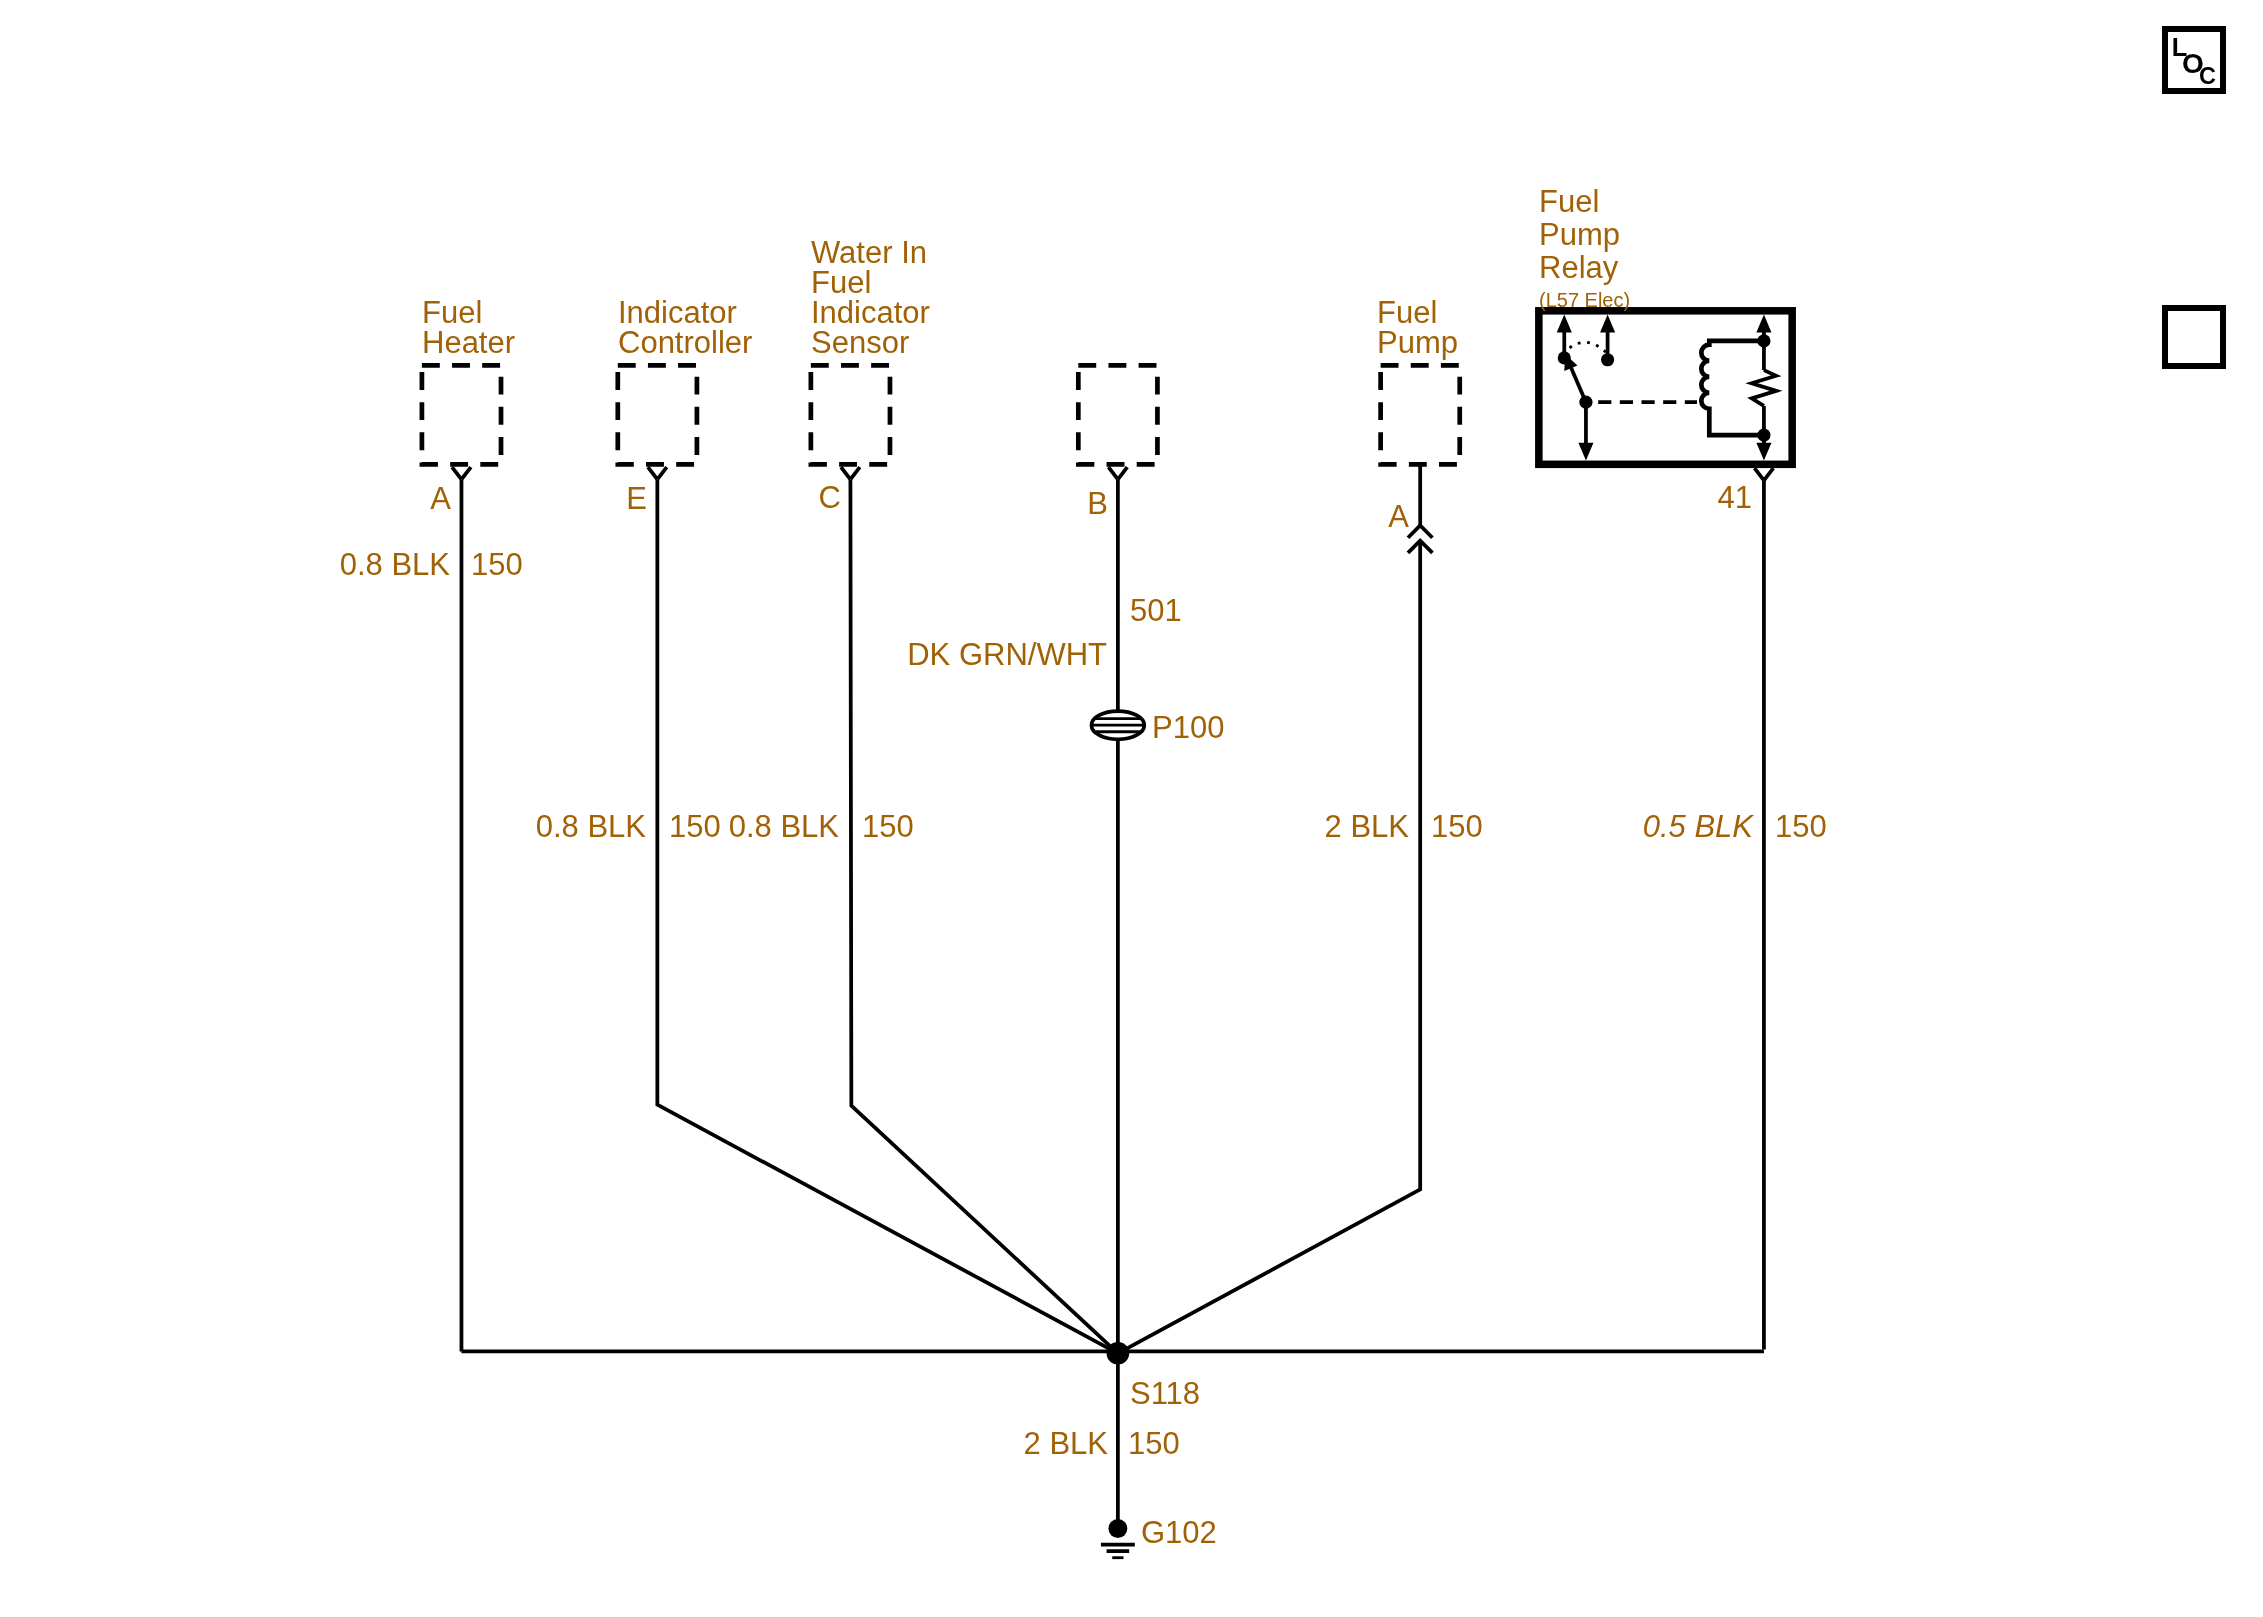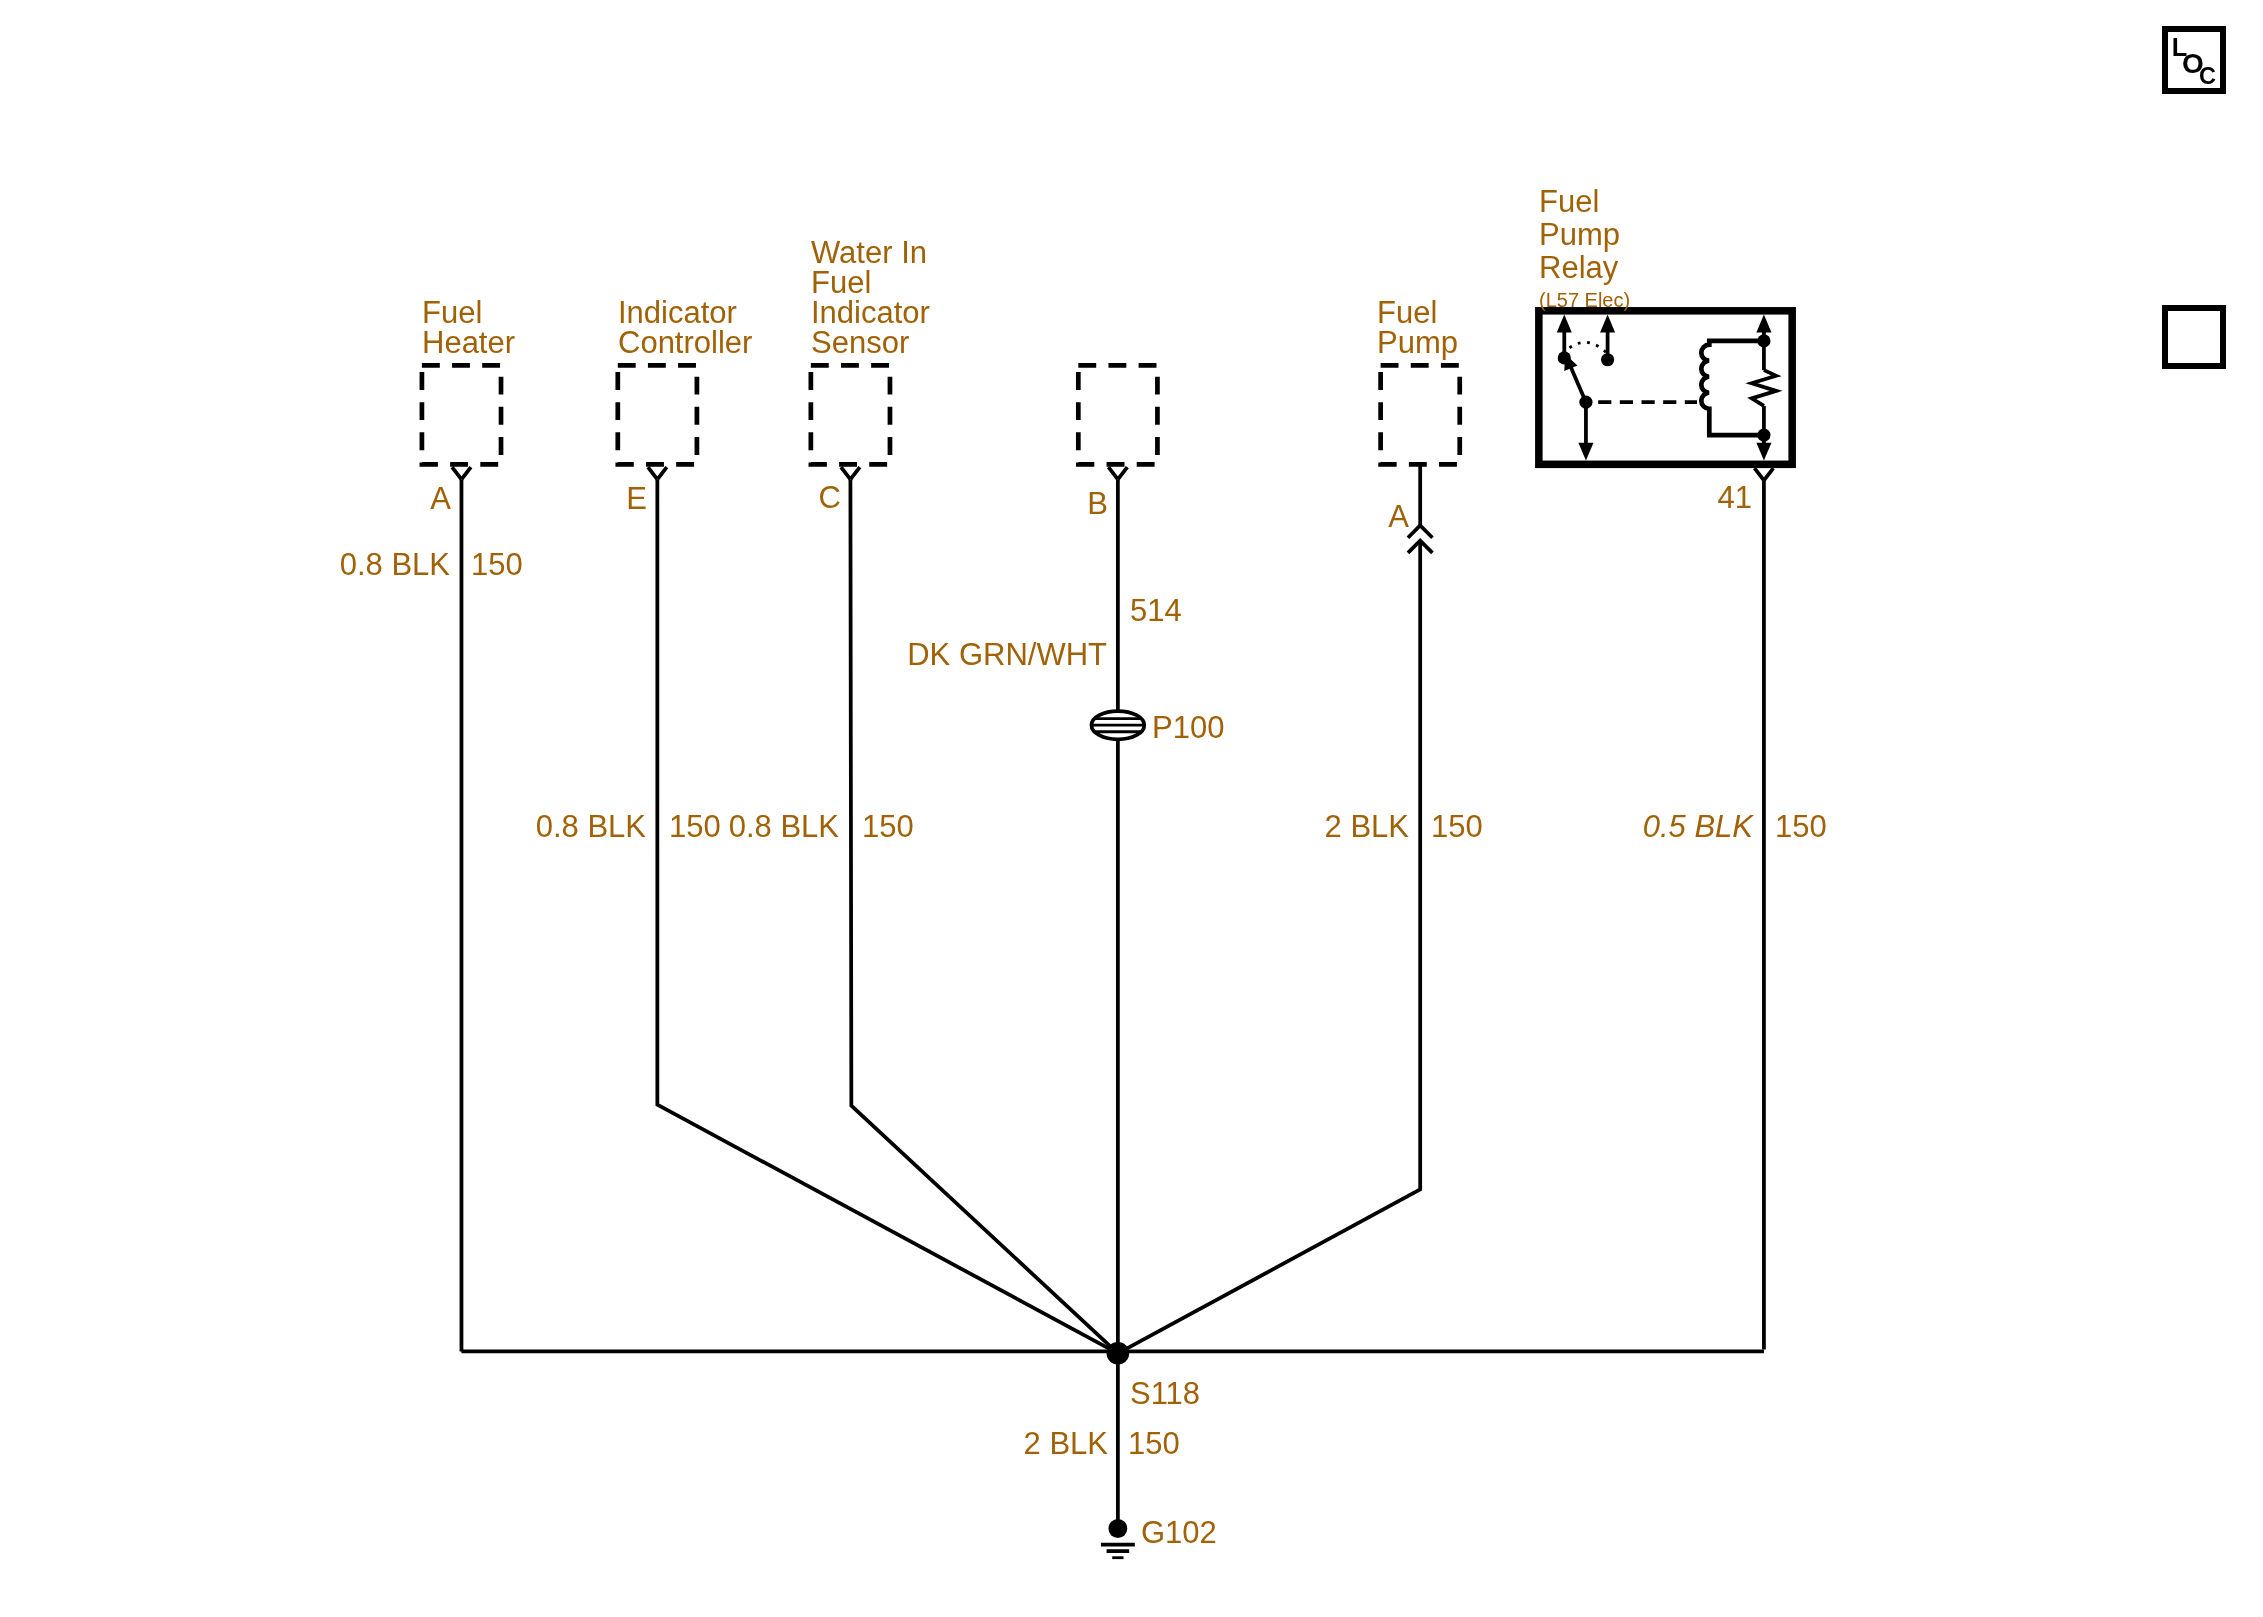--- a/index.html
+++ b/index.html
@@ -154,21 +154,21 @@
   <div class="lbl pin ra" style="left:553px;top:483px;width:94px;">E</div>
   <div class="lbl pin ra" style="left:747px;top:482px;width:94px;">C</div>
   <div class="lbl pin ra" style="left:1014px;top:488px;width:94px;">B</div>
   <div class="lbl pin ra" style="left:1315px;top:501px;width:94px;">A</div>
   <div class="lbl pin ra" style="left:1658px;top:482px;width:94px;">41</div>
 
   <div class="lbl ra" style="left:205px;top:549px;width:245px;">0.8 BLK</div>
   <div class="lbl" style="left:471px;top:549px;">150</div>
 
   <div class="lbl ra" style="left:862px;top:595px;width:245px;margin-top:44px;">DK GRN/WHT</div>
-  <div class="lbl" style="left:1130px;top:595px;">514</div>
+  <div class="lbl" style="left:1130px;top:595px;">501</div>
 
   <div class="lbl ra" style="left:401px;top:811px;width:245px;">0.8 BLK</div>
   <div class="lbl" style="left:669px;top:811px;">150</div>
 
   <div class="lbl ra" style="left:594px;top:811px;width:245px;">0.8 BLK</div>
   <div class="lbl" style="left:862px;top:811px;">150</div>
 
   <div class="lbl ra" style="left:1164px;top:811px;width:245px;">2 BLK</div>
   <div class="lbl" style="left:1431px;top:811px;">150</div>
 

